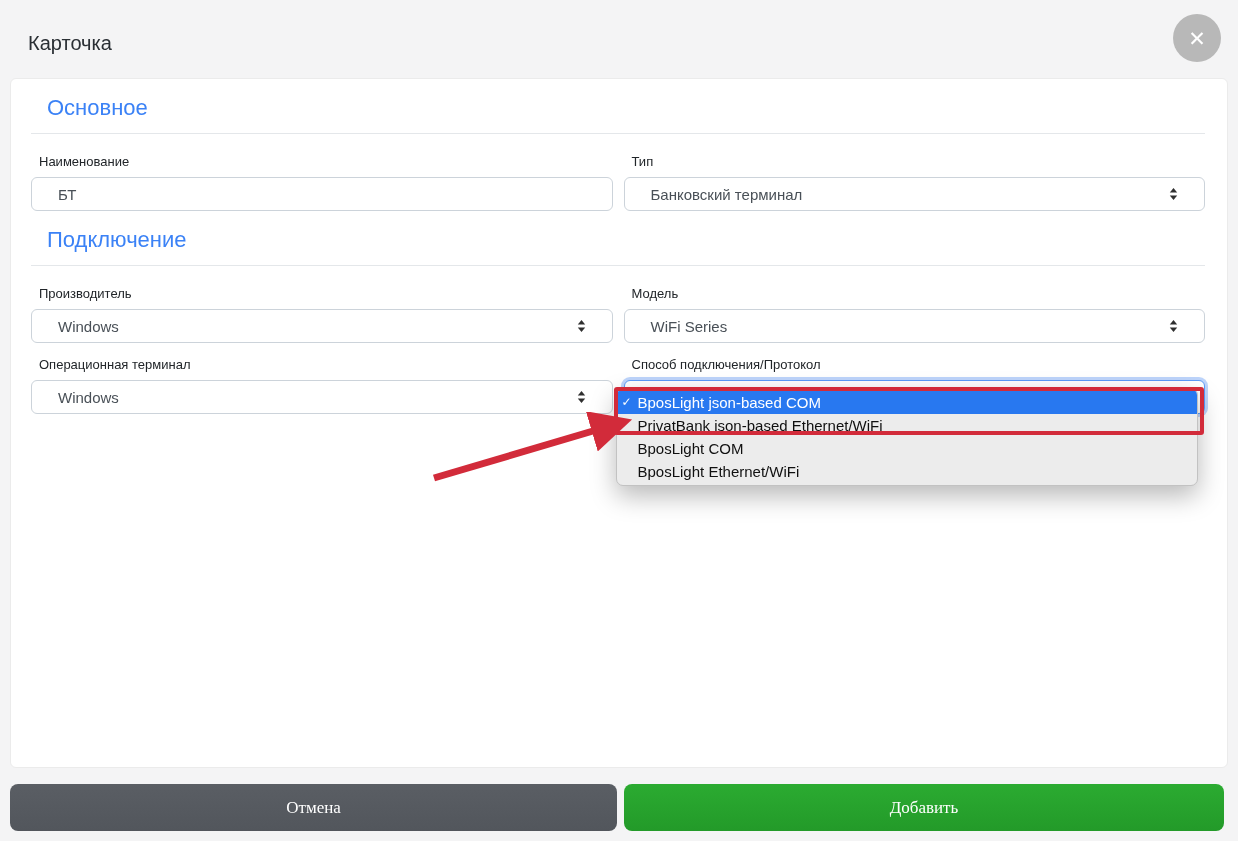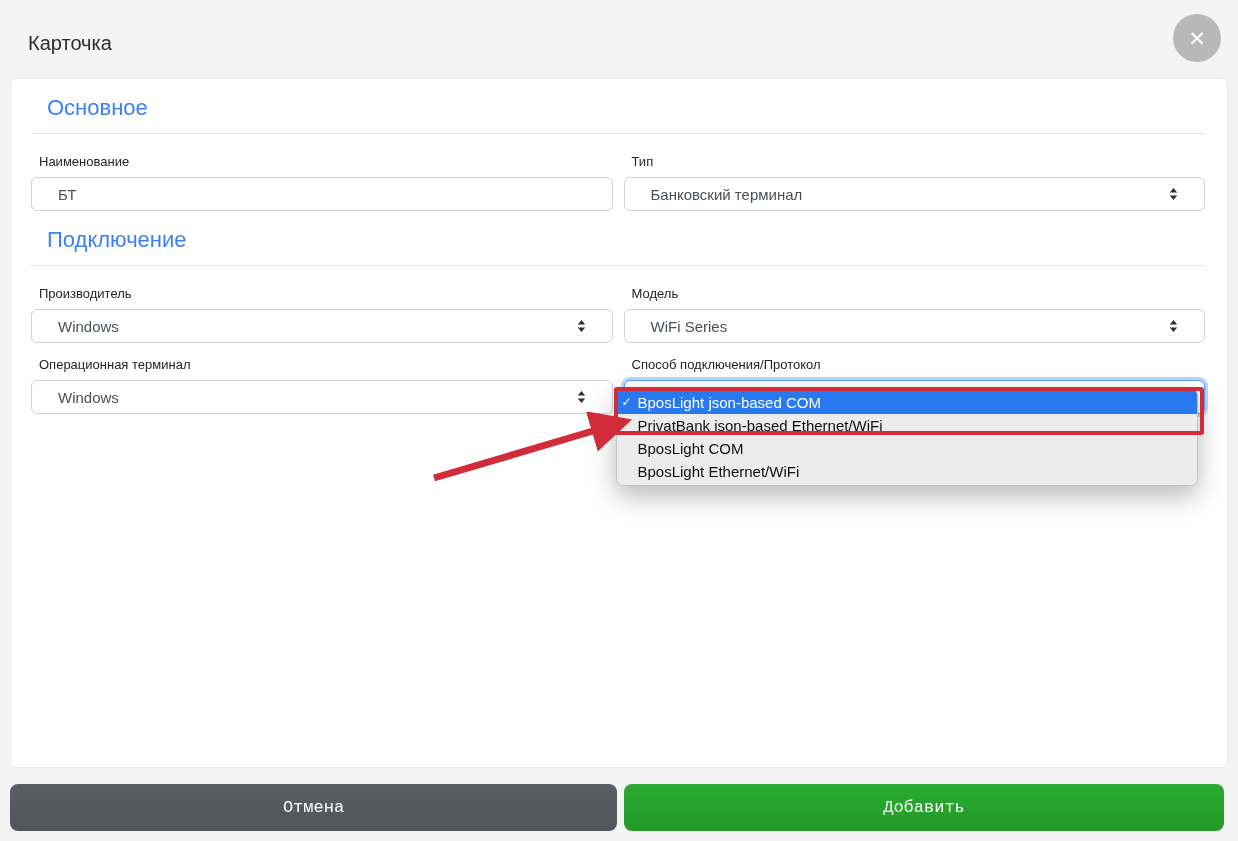--- a/index.html
+++ b/index.html
@@ -152,21 +152,21 @@
   
   .btn {
     position: absolute;
     top: 784px;
     height: 47px;
     border: none;
     border-radius: 8px;
     color: #ffffff;
     font-size: 17px;
     font-weight: 500;
-    font-family: Liberation Mono, monospace;
+    font-family: Liberation Serif, serif;
     cursor: pointer;
   }
   .btn-cancel {
     left: 10px;
     width: 607px;
     background: linear-gradient(#5a5e64, #52565c);
   }
   .btn-submit {
     left: 624px;
     width: 600px;

